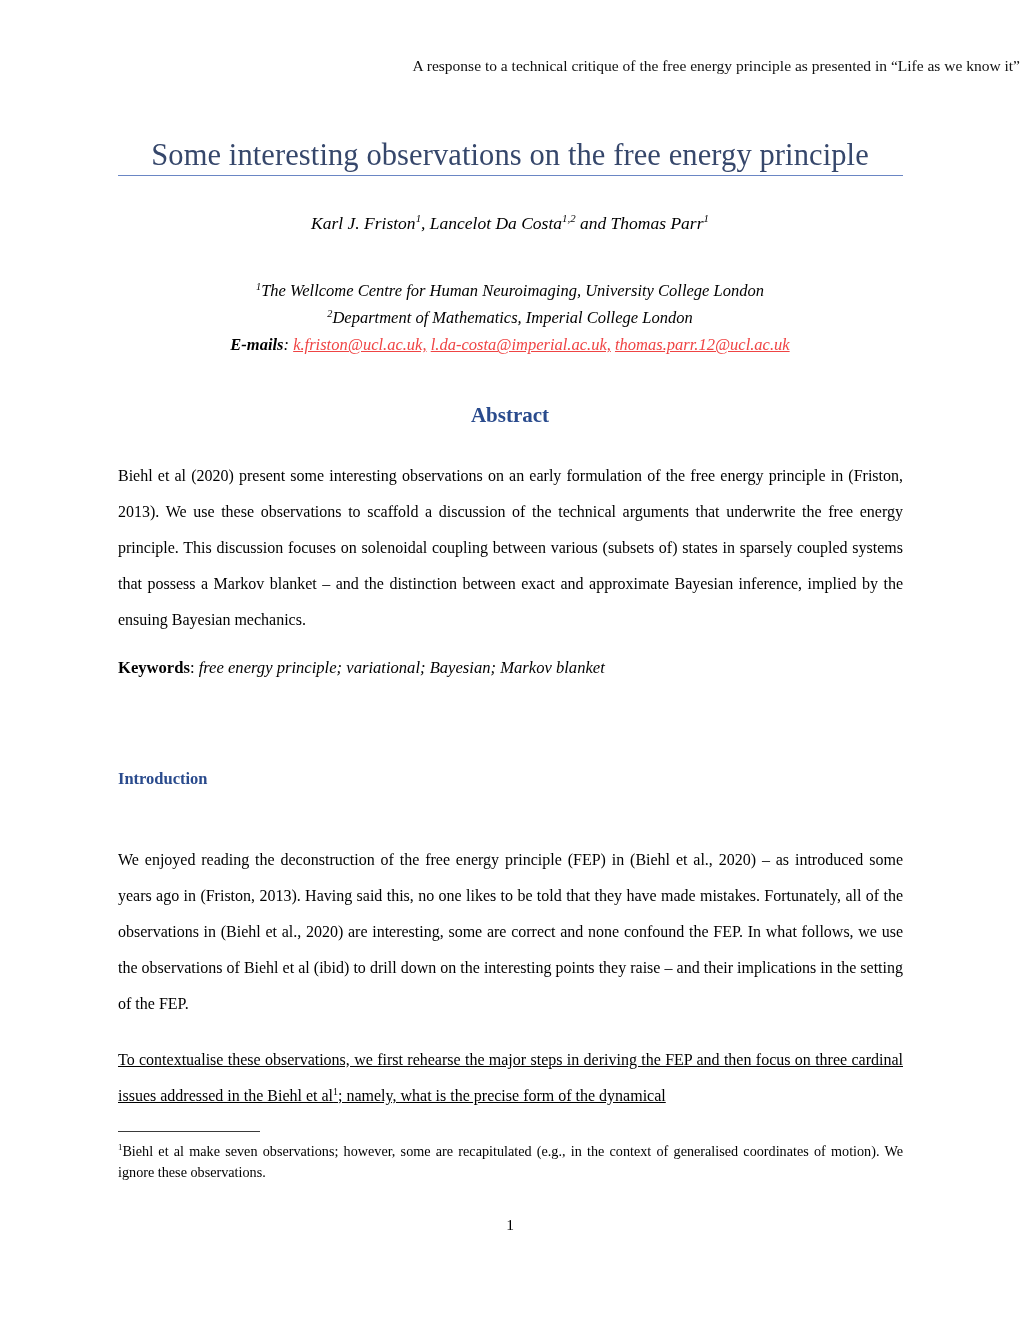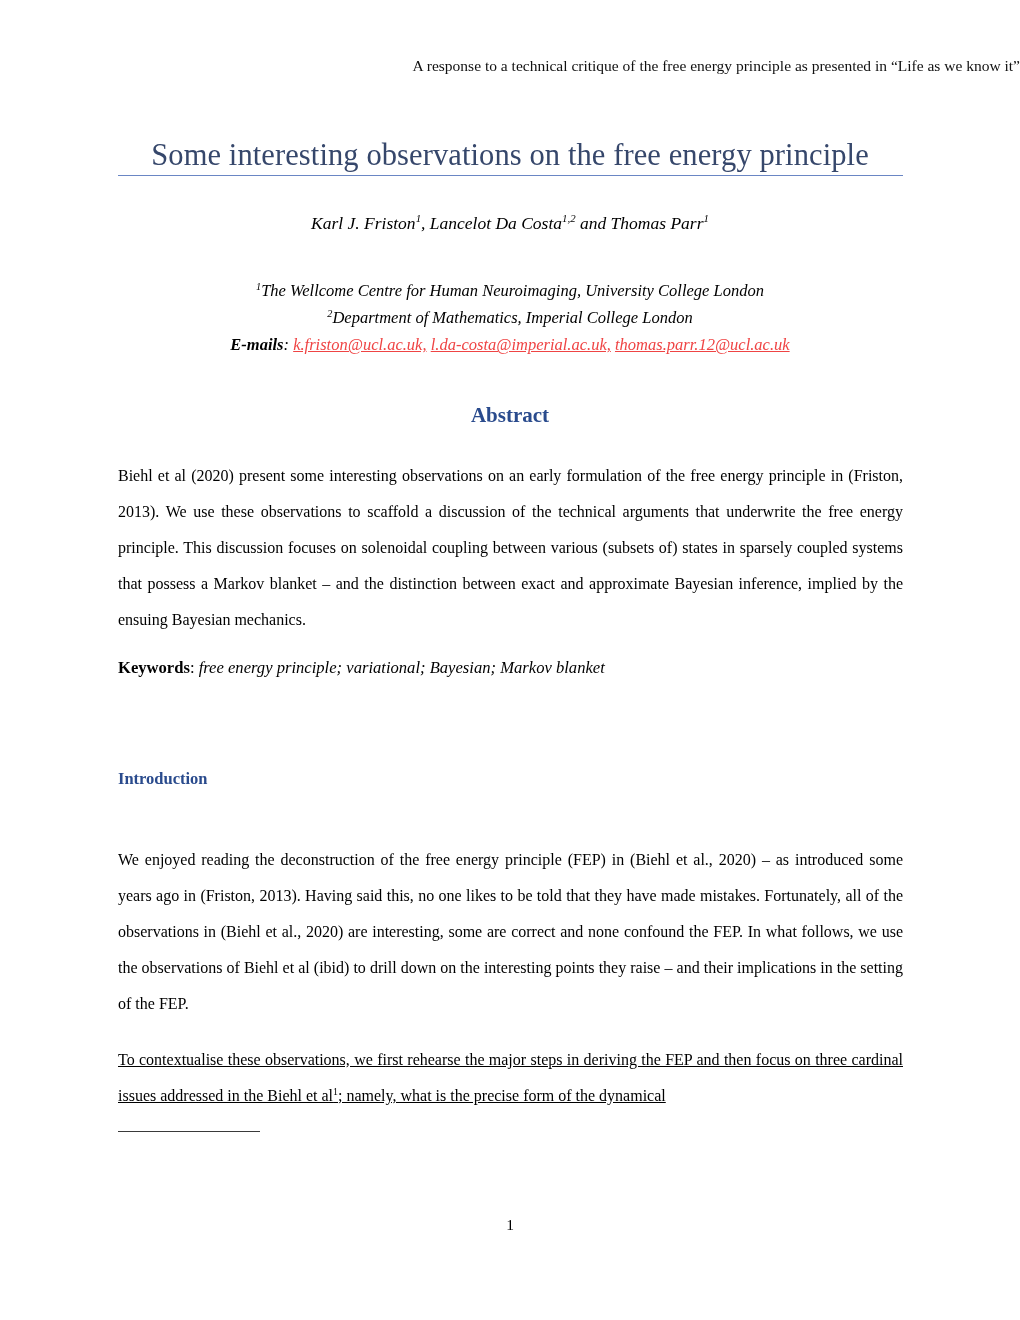--- a/index.html
+++ b/index.html
@@ -212,16 +212,17 @@
   </div>
 
   <div class="intro-heading">Introduction</div>
 
   <div class="body-block intro-p1">We enjoyed reading the deconstruction of the free energy principle (FEP) in (Biehl et al., 2020) – as introduced some years ago in (Friston, 2013). Having said this, no one likes to be told that they have made mistakes. Fortunately, all of the observations in (Biehl et al., 2020) are interesting, some are correct and none confound the FEP. In what follows, we use the observations of Biehl et al (ibid) to drill down on the interesting points they raise – and their implications in the setting of the FEP.</div>
 
   <div class="body-block intro-p2"><span>To contextualise these observations, we first rehearse the major steps in deriving the FEP and then focus on three cardinal issues addressed in the Biehl et al</span><sup>1</sup><span>; namely, what is the precise form of the dynamical</span></div>
 
   <div class="footnote-rule"></div>
 
+  <div class="footnote"><sup>1</sup><span>Biehl et al make seven observations; however, some are recapitulated (e.g., in the context of generalised coordinates of motion). We ignore these observations.</span></div>
 
   <div class="page-number">1</div>
 
 </div>
 
 </body></html>

